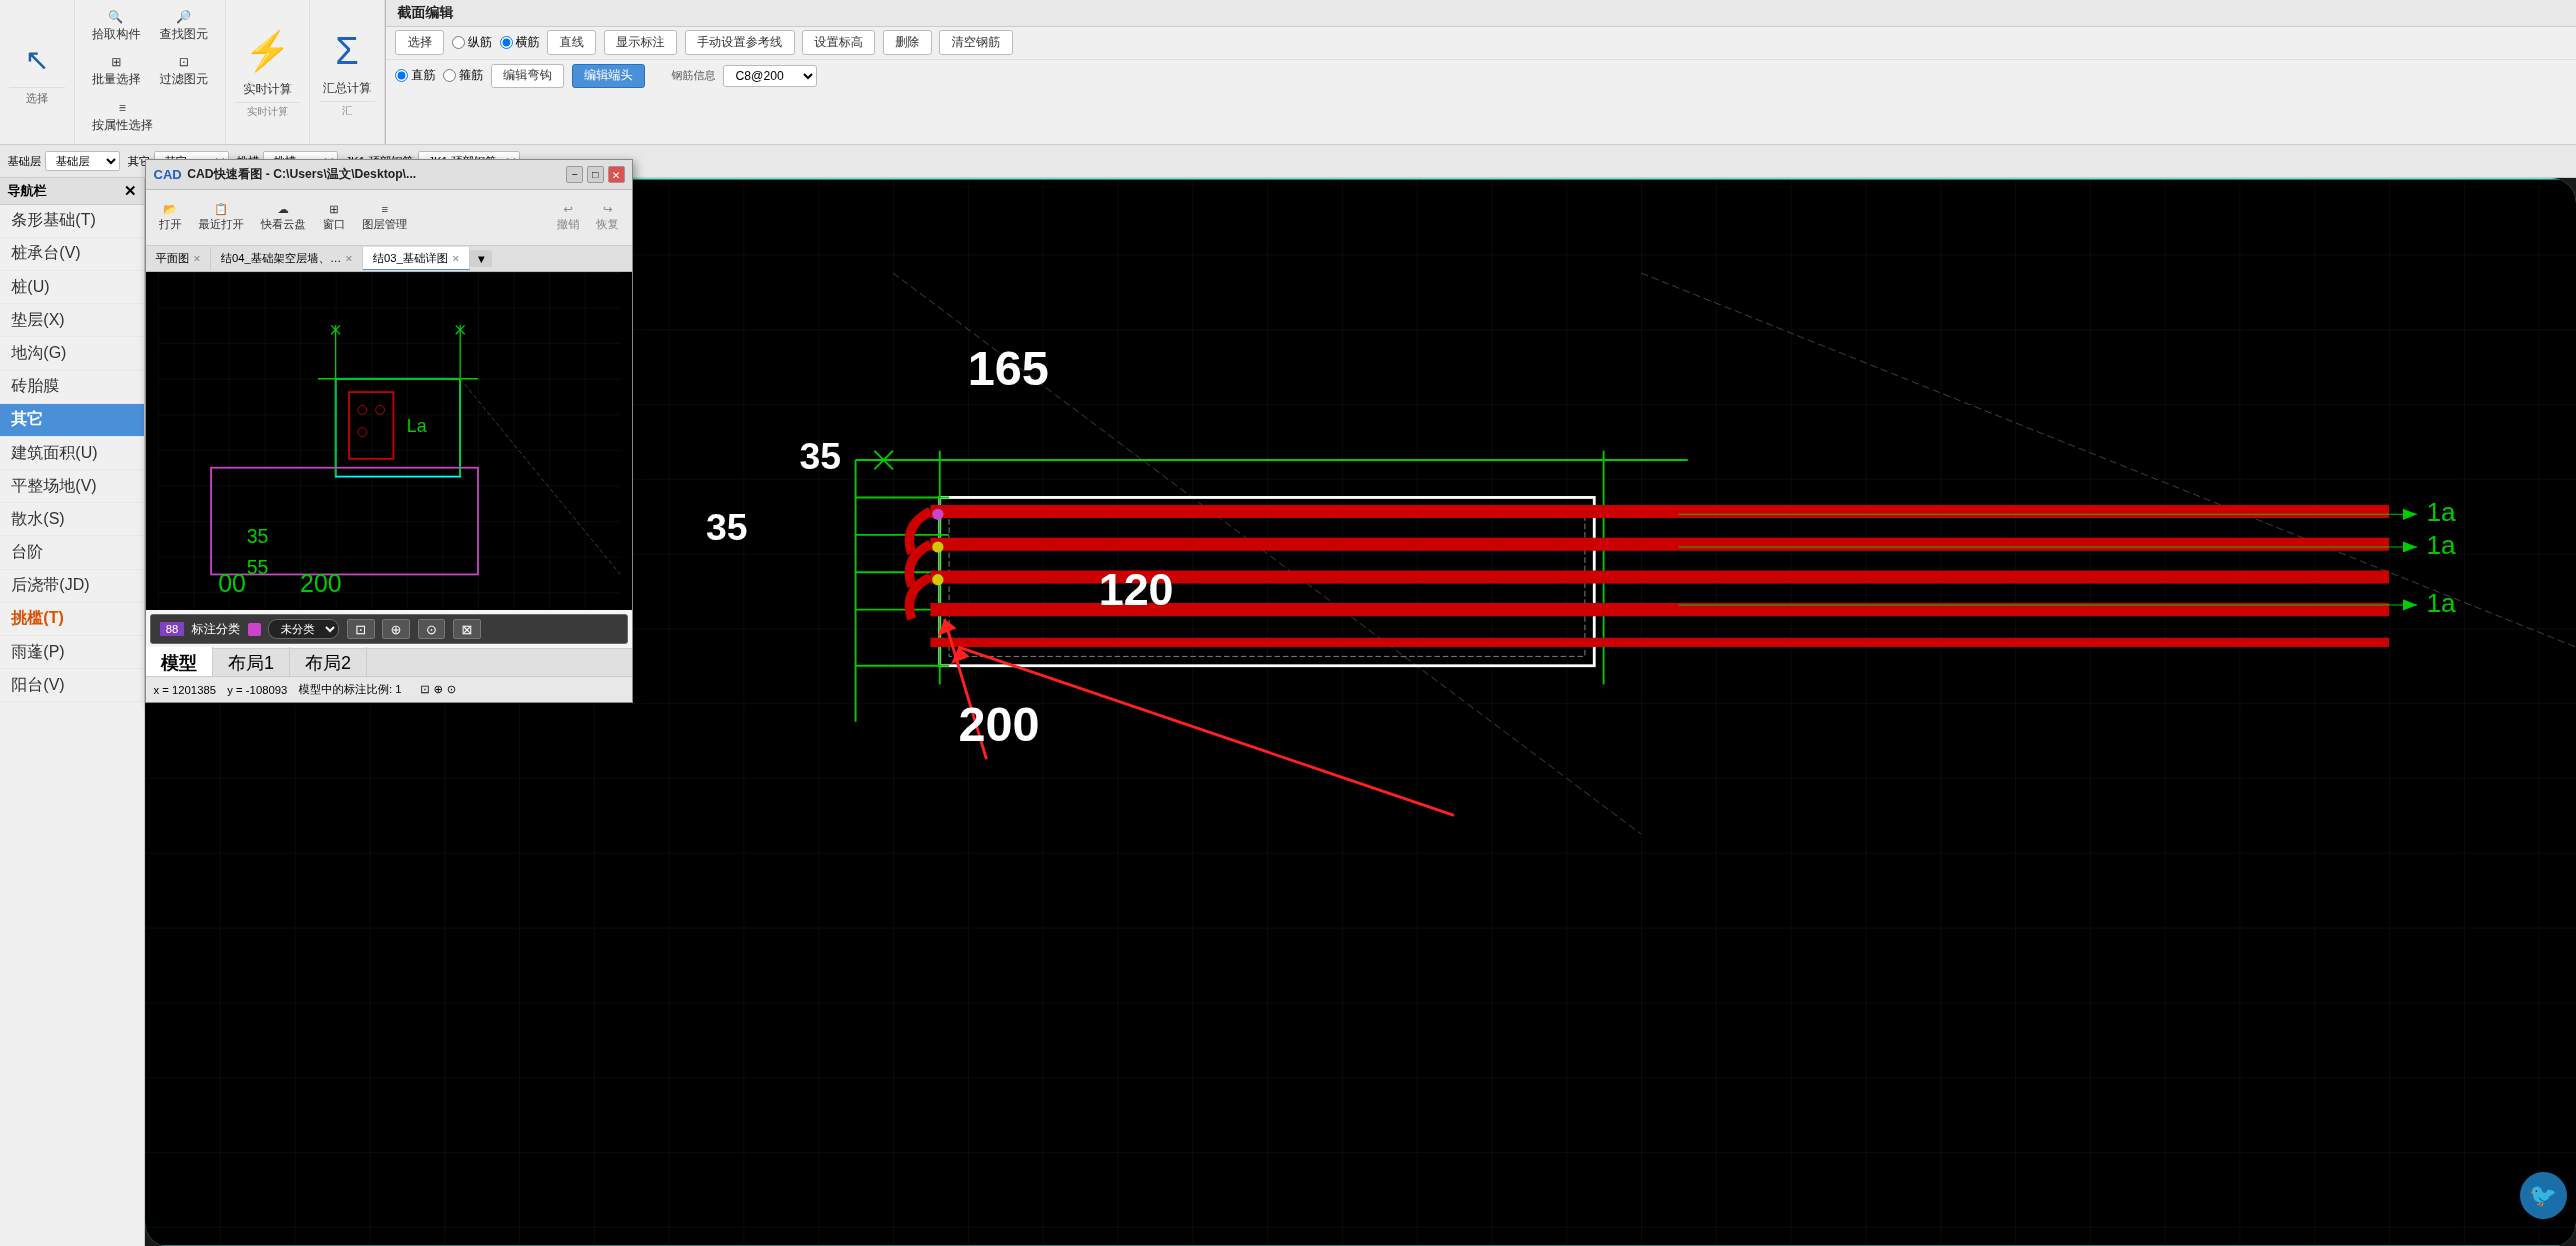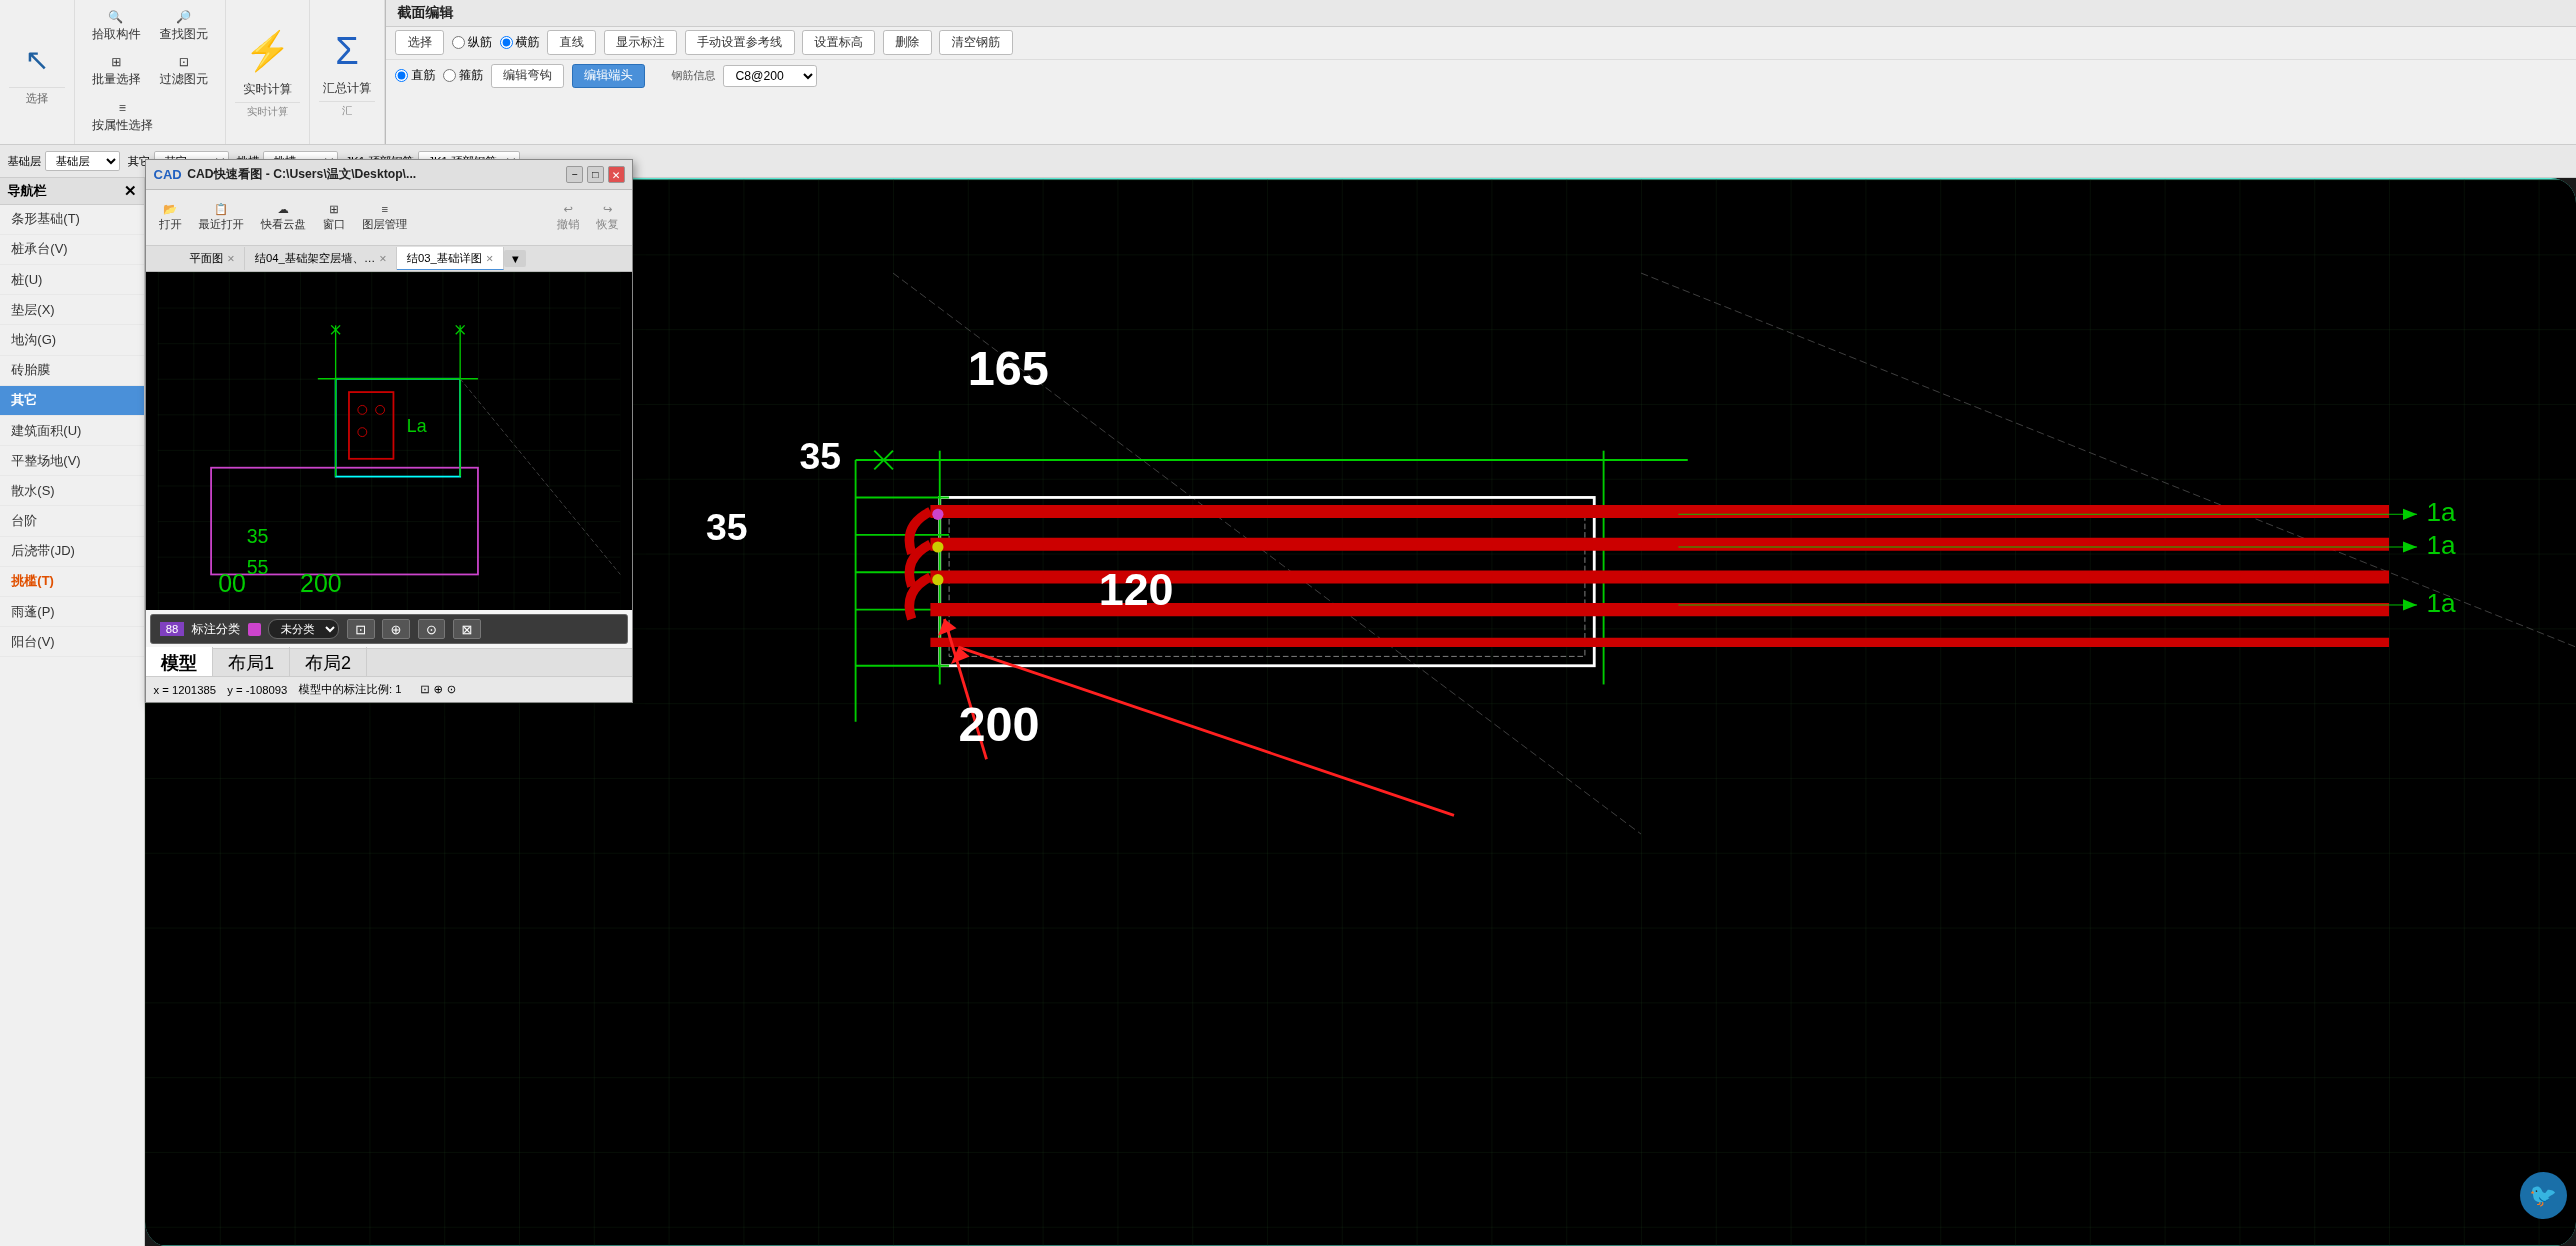--- a/index.html
+++ b/index.html
@@ -52,21 +52,21 @@
       position: absolute; top: 145px; left: 0; width: 145px; bottom: 0;
       background: #f0f0f0; border-right: 1.9px solid #ccc;
       display: flex; flex-direction: column;
     }
     .sidebar-header {
       display: flex; align-items: center; justify-content: space-between;
       padding: 3.8px 7.5px; background: #e0e0e0; border-bottom: 0.9px solid #ccc;
       font-size: 13px; font-weight: bold;
     }
     .sidebar-item {
-      padding: 5.6px 11.3px; font-size: 13px; color: #333; cursor: pointer;
+      padding: 5.6px 11.3px; font-size: 16px; color: #333; cursor: pointer;
       border-bottom: 0.9px solid #e8e8e8;
     }
     .sidebar-item.active { background: #4a90d9; color: #fff; font-weight: bold; }
 
     
     .filter-row {
       position: absolute; top: 145px; left: 0; right: 0; height: 33px;
       background: #e8e8e8; border-bottom: 0.9px solid #ccc;
       display: flex; align-items: center; padding: 0 7.5px; gap: 7.5px;
       font-size: 12.2px;
@@ -103,21 +103,21 @@
       cursor: pointer; display: flex; align-items: center; justify-content: center;
       font-size: 10.3px; border-radius: 1.9px;
     }
     .cad-qv-ctrl-btn.close { background: #e05050; color: #fff; }
     .cad-qv-toolbar {
       display: flex; align-items: center; gap: 1.9px; padding: 3.8px 5.6px;
       background: #ebebeb; border-bottom: 0.9px solid #ccc; height: 56px;
     }
     .cad-qv-tool { display: flex; flex-direction: column; align-items: center; gap: 1.9px; padding: 2.8px 7.5px; cursor: pointer; border-radius: 2.8px; font-size: 11.3px; color: #333; }
     .cad-qv-tabs {
-      display: flex; align-items: center; background: #e0e0e0; border-bottom: 0.9px solid #bbb; height: 26px; padding-left: 34px;
+      display: flex; align-items: center; background: #e0e0e0; border-bottom: 0.9px solid #bbb; height: 26px;
     }
     .cad-qv-tab {
       padding: 3.8px 9.4px; font-size: 11.3px; cursor: pointer; border-right: 0.9px solid #ccc;
       display: flex; align-items: center; gap: 3.8px;
     }
     .cad-qv-tab.active { background: #ffffff; border-bottom: 1.9px solid #4a90d9; }
     .cad-qv-close-btn { font-size: 9.4px; color: #888; cursor: pointer; }
     .cad-qv-canvas {
       flex: 1; background: #000; position: relative; overflow: hidden;
     }

